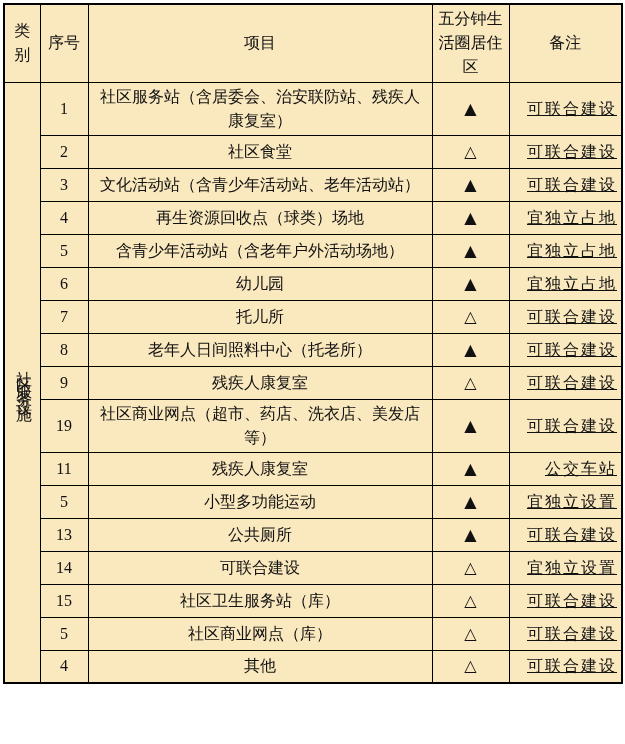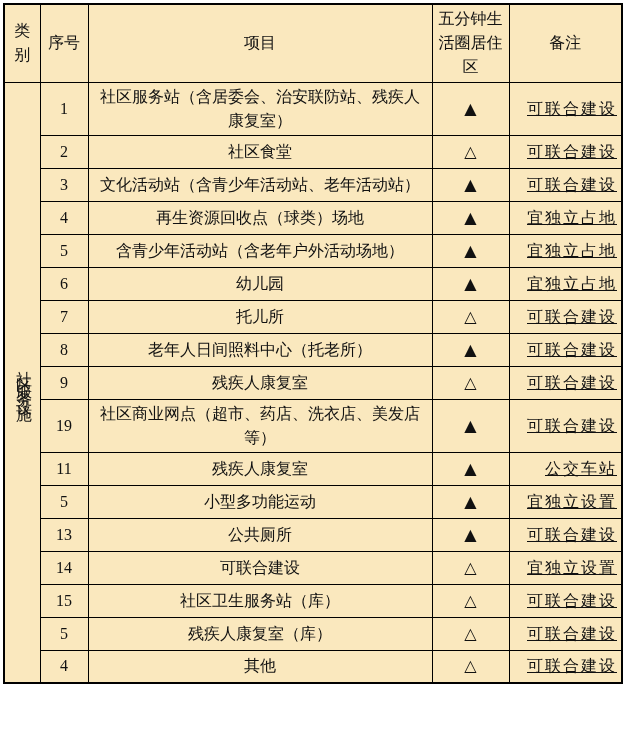--- a/index.html
+++ b/index.html
@@ -190,21 +190,21 @@
     <td class="remark-cell">宜独立设置</td>
   </tr>
         <tr>
     <td class="no-cell">15</td>
     <td class="item-cell">社区卫生服务站（库）</td>
     <td class="symbol-cell">△</td>
     <td class="remark-cell">可联合建设</td>
   </tr>
         <tr>
     <td class="no-cell">5</td>
-    <td class="item-cell">残疾人康复室（库）</td>
+    <td class="item-cell">社区商业网点（库）</td>
     <td class="symbol-cell">△</td>
     <td class="remark-cell">可联合建设</td>
   </tr>
         <tr>
     <td class="no-cell">4</td>
     <td class="item-cell">其他</td>
     <td class="symbol-cell">△</td>
     <td class="remark-cell">可联合建设</td>
   </tr>
       </tbody>

